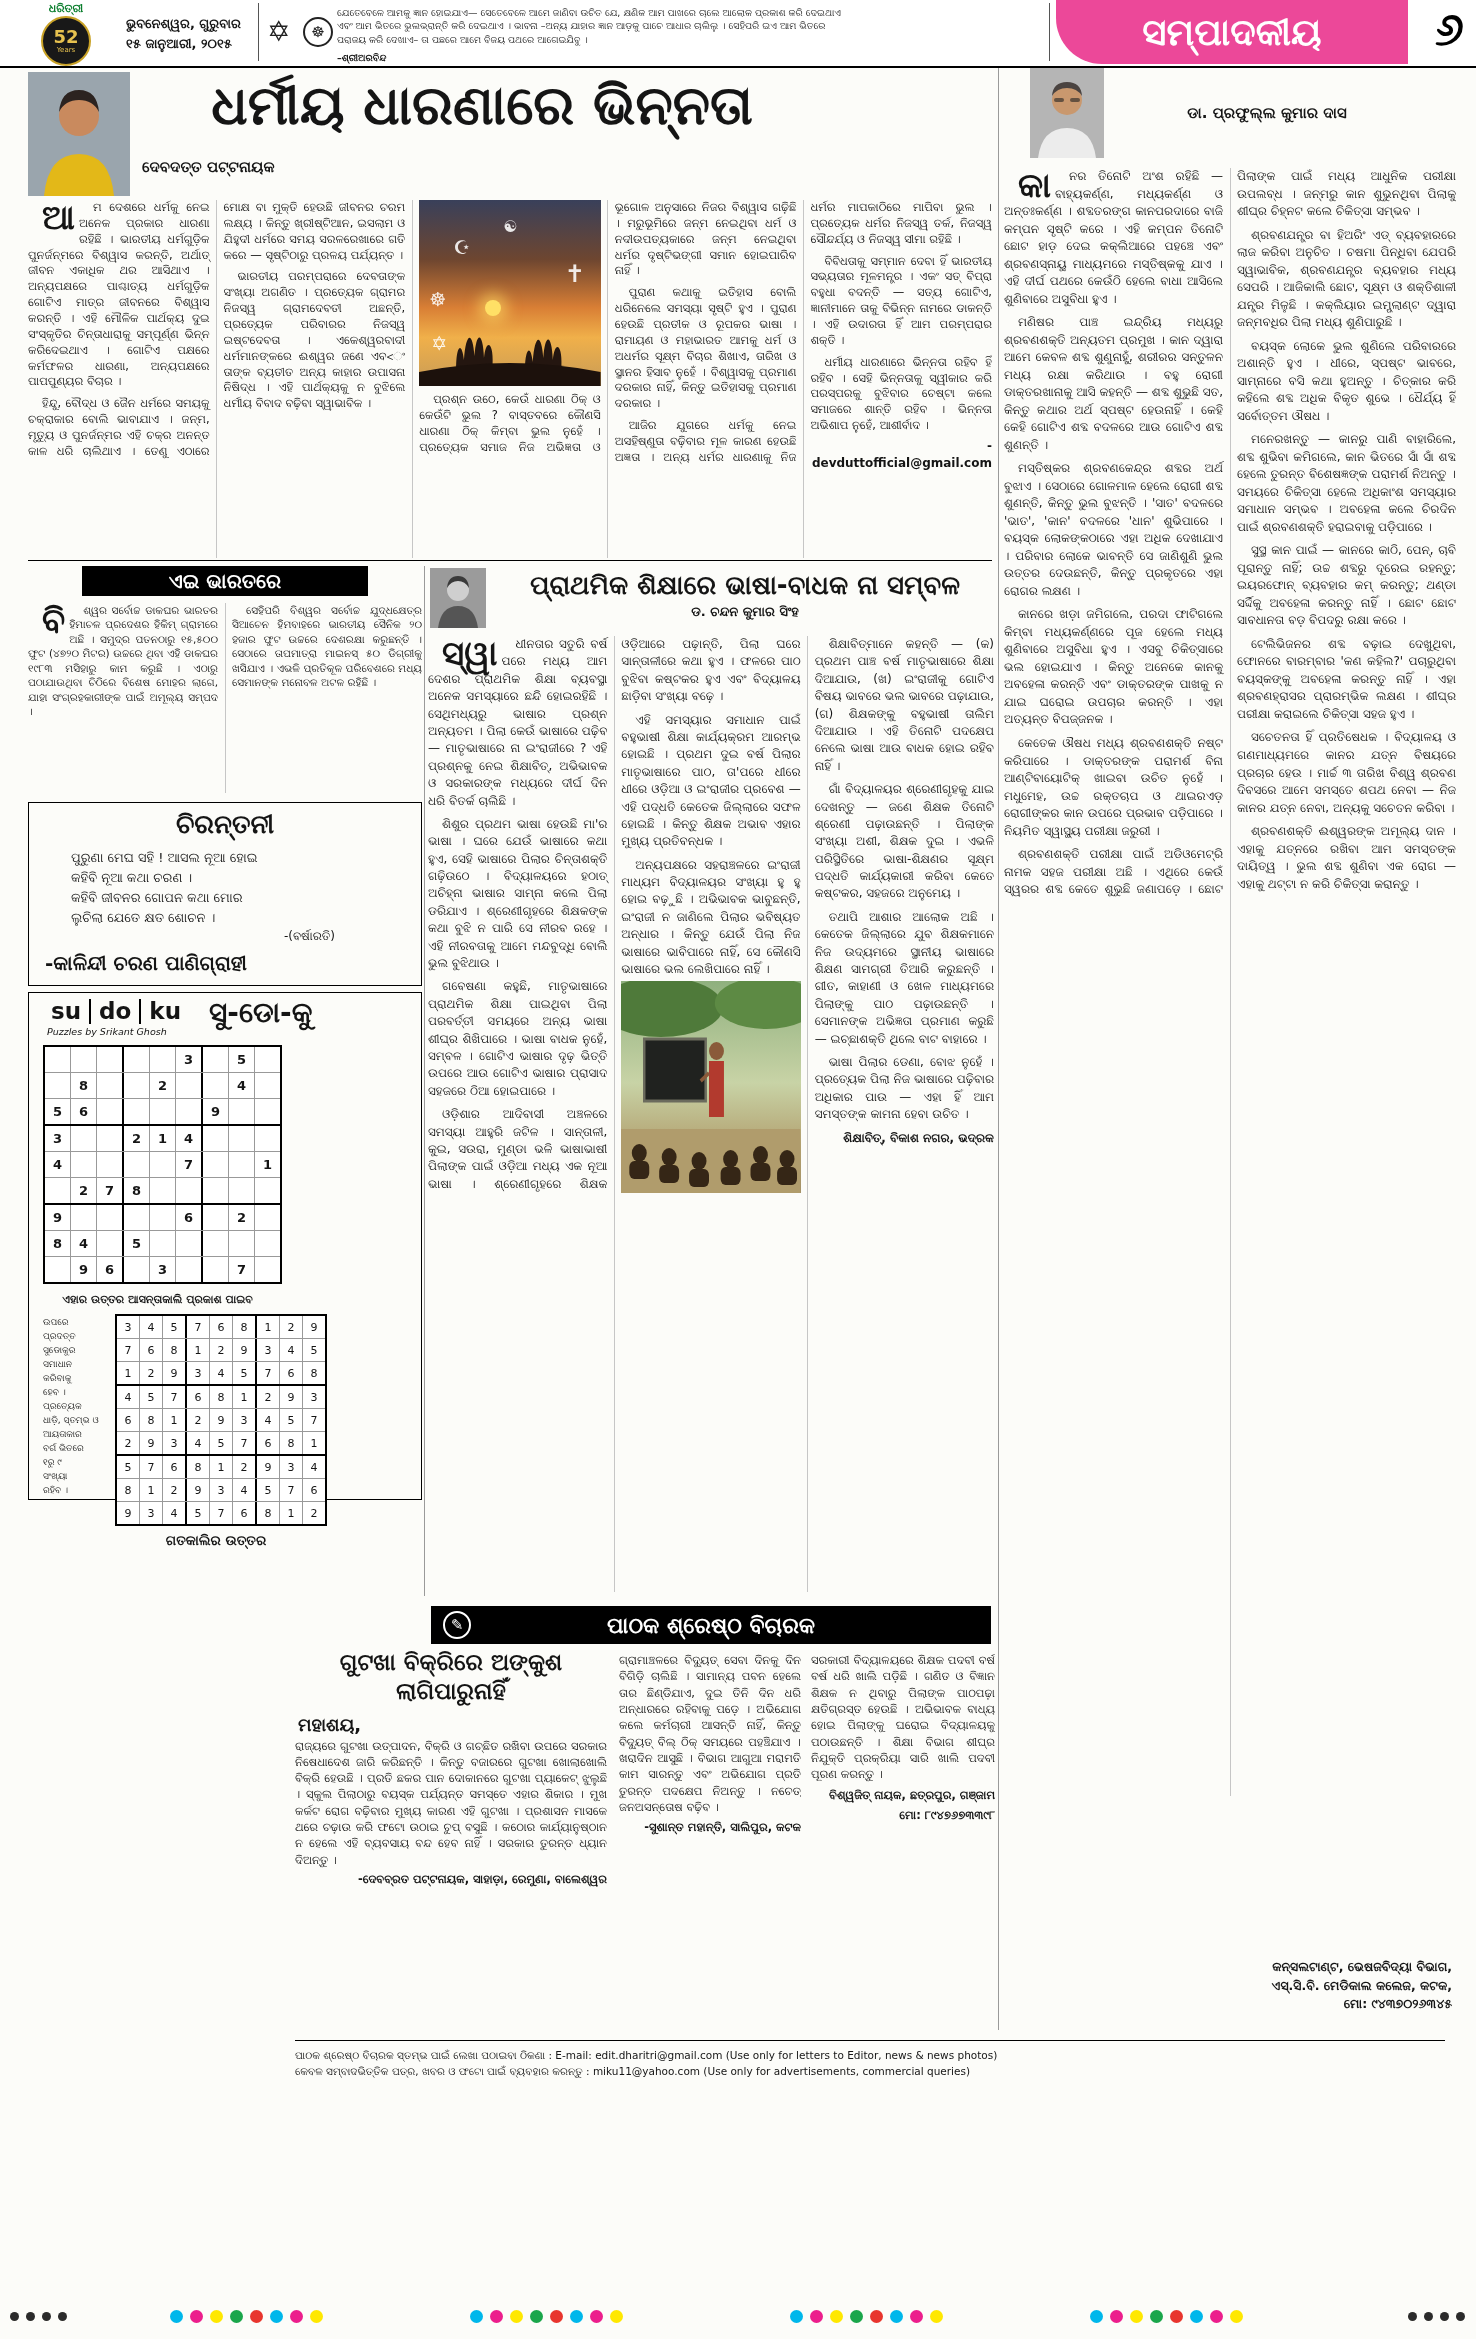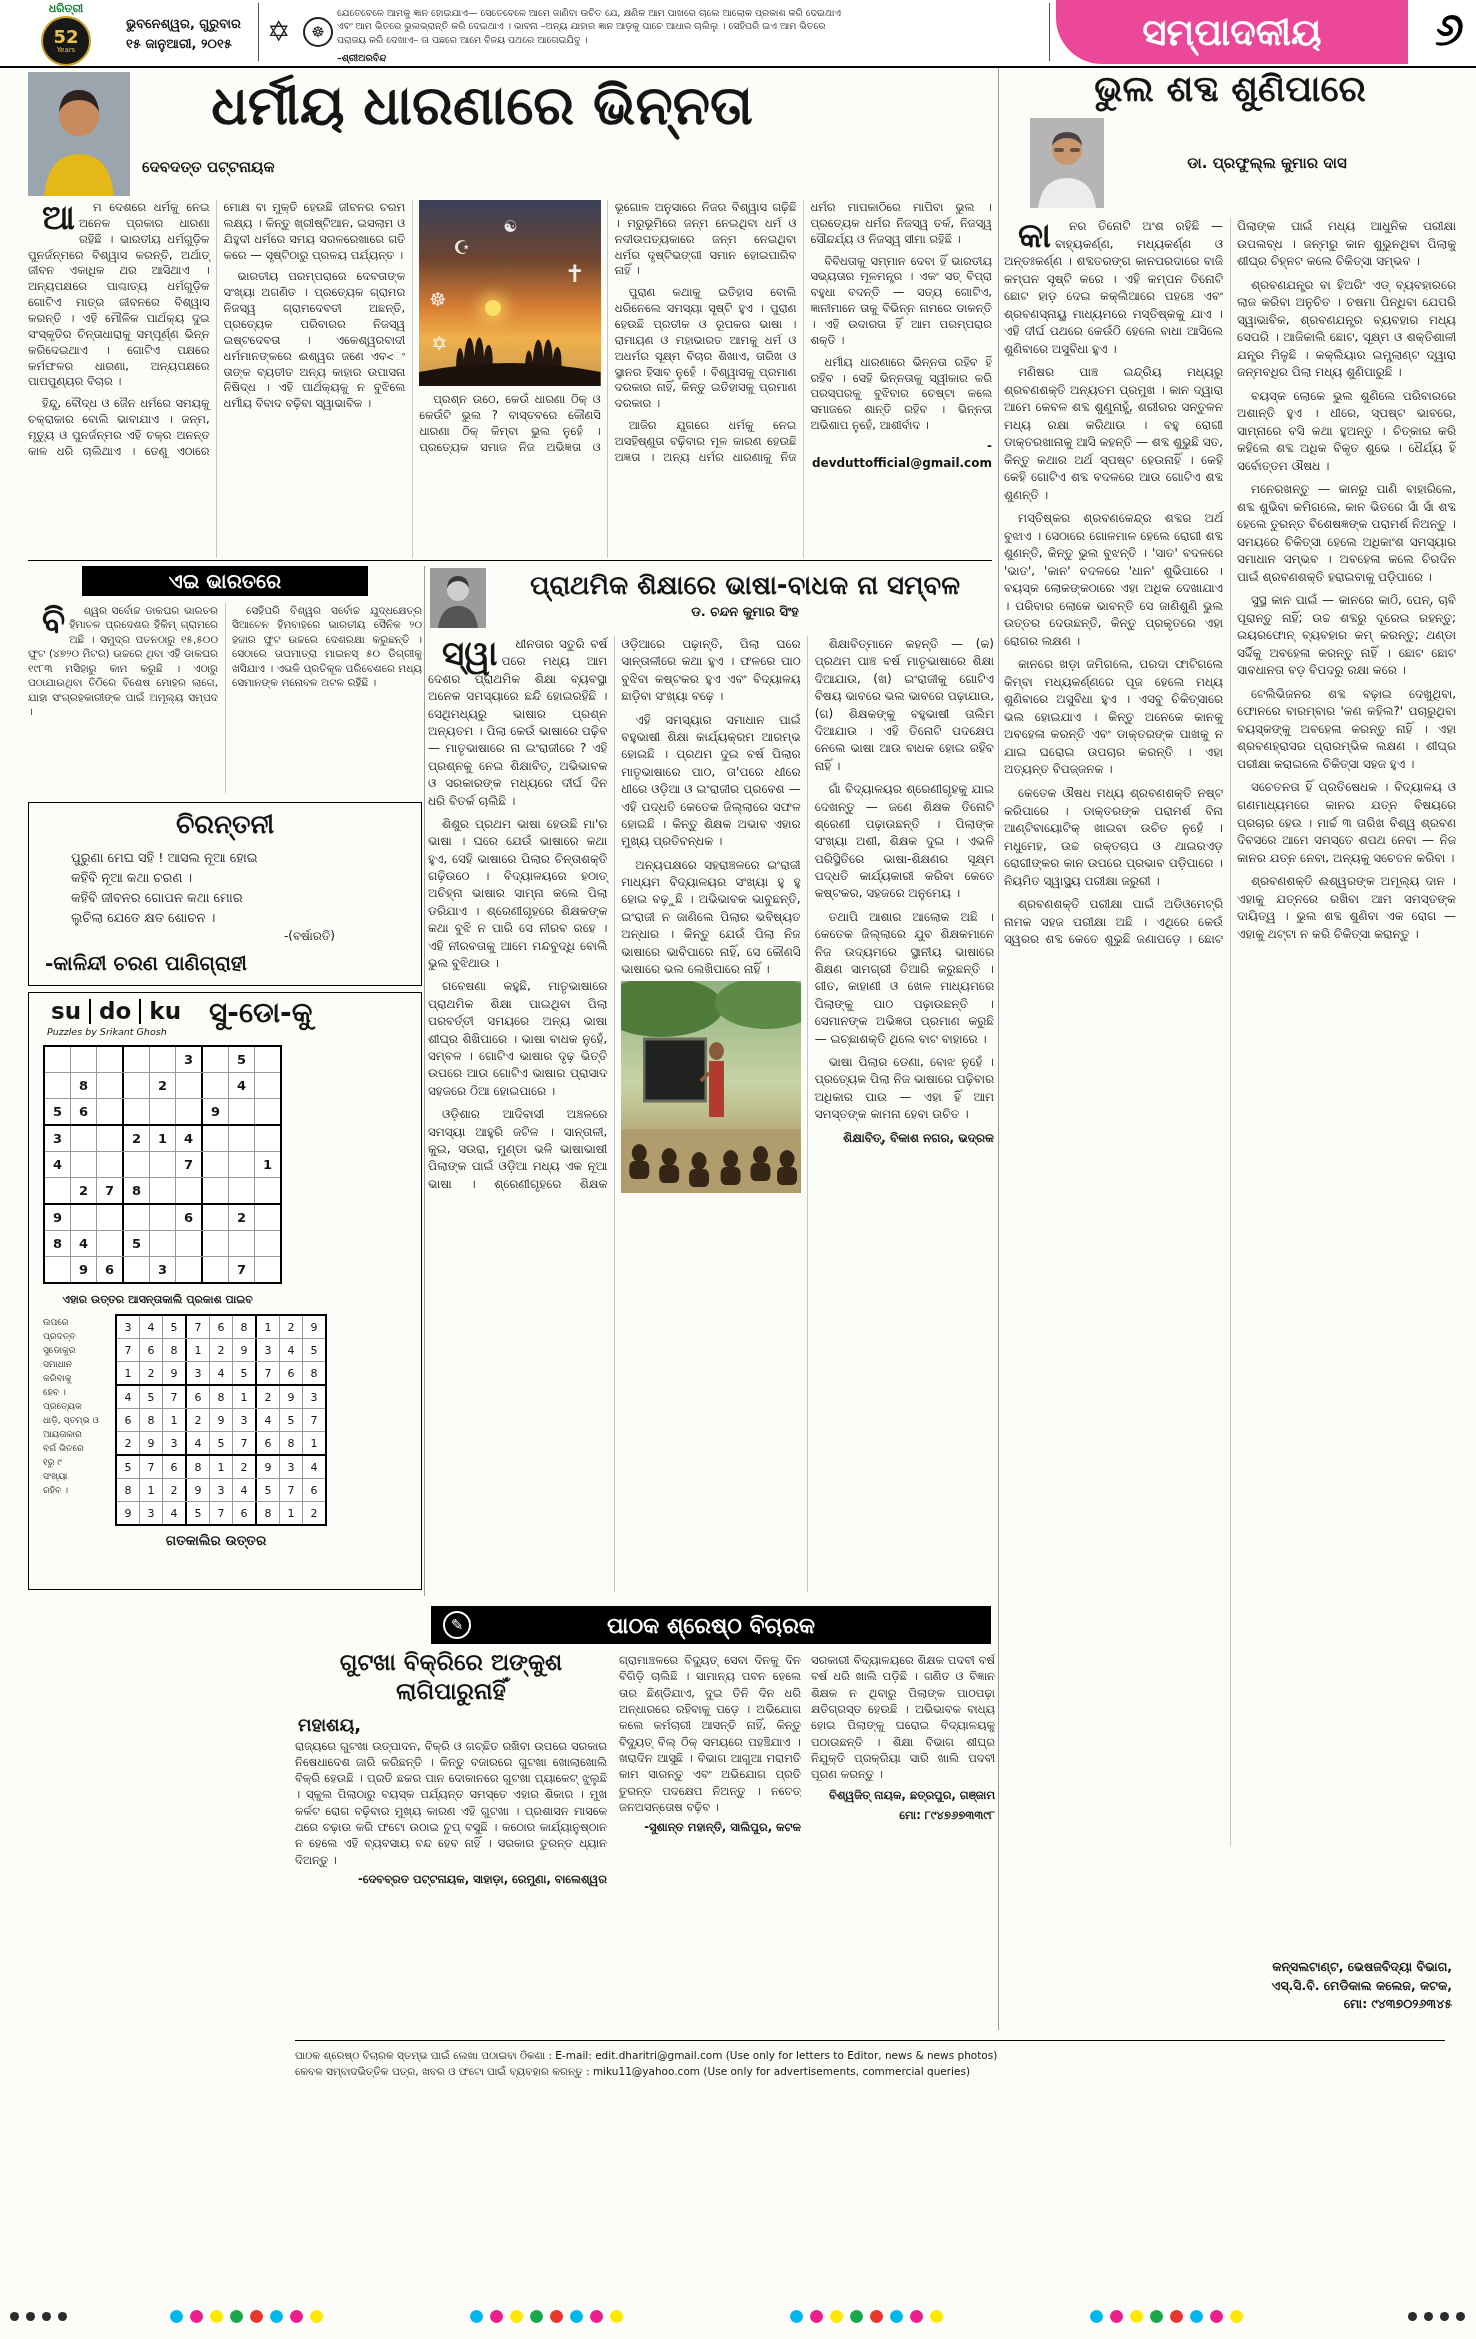--- a/index.html
+++ b/index.html
@@ -59,21 +59,21 @@
   .ei{position:absolute;left:28px;top:566px;width:394px;height:232px;}
   .ei-banner{width:286px;margin:0 auto 7px;background:#000;color:#fff;text-align:center;font-size:20px;font-weight:bold;padding:3px 0;}
   .ei-body{height:190px;font-size:10.5px;line-height:1.38;column-count:2;overflow:hidden;}
   
   .chir{position:absolute;left:28px;top:802px;width:394px;height:184px;border:1.5px solid #000;box-sizing:border-box;padding:6px 16px;}
   .chir-title{text-align:center;font-size:26px;font-weight:bold;margin-bottom:8px;}
   .chir-poem div{font-size:13px;line-height:1.55;margin-left:26px;}
   .chir-attr{text-align:right;margin-right:70px;font-size:12px;}
   .chir-author{font-size:20px;font-weight:bold;margin-top:8px;}
   
-  .sud{position:absolute;left:28px;top:992px;width:394px;height:598px;border:1.5px solid #000;box-sizing:border-box;padding:6px 0 0 14px;}
+  .sud{position:absolute;left:28px;top:992px;width:394px;height:508px;border:1.5px solid #000;box-sizing:border-box;padding:6px 0 0 14px;}
   .sud-header{display:flex;align-items:flex-start;gap:20px;}
   .sud-logo{display:flex;}
   .sud-logo span{padding:0 8px;border-right:2px solid #000;font-size:23px;font-weight:bold;line-height:1.1;}
   .sud-logo span:last-child{border-right:none;}
   .sud-credit{font-size:9.5px;font-style:italic;margin:2px 0 0 4px;}
   .sud-title{font-size:28px;font-weight:bold;line-height:1;}
   .sgrid{border:2px solid #000;display:inline-block;background:#fff;}
   .grid-row{display:flex;border-bottom:1px solid #999;}
   .grid-row:nth-child(3n){border-bottom:2px solid #000;}
   .grid-row:last-child{border-bottom:none;}
@@ -505,21 +505,20 @@
       <div class="let-sig">-ସୁଶାନ୍ତ ମହାନ୍ତି, ସାଲିପୁର, କଟକ</div>
     </div>
     <div class="let-col let-col3">
       <div class="let-body">ସରକାରୀ ବିଦ୍ୟାଳୟରେ ଶିକ୍ଷକ ପଦବୀ ବର୍ଷ ବର୍ଷ ଧରି ଖାଲି ପଡ଼ିଛି । ଗଣିତ ଓ ବିଜ୍ଞାନ ଶିକ୍ଷକ ନ ଥିବାରୁ ପିଲାଙ୍କ ପାଠପଢ଼ା କ୍ଷତିଗ୍ରସ୍ତ ହେଉଛି । ଅଭିଭାବକ ବାଧ୍ୟ ହୋଇ ପିଲାଙ୍କୁ ଘରୋଇ ବିଦ୍ୟାଳୟକୁ ପଠାଉଛନ୍ତି । ଶିକ୍ଷା ବିଭାଗ ଶୀଘ୍ର ନିଯୁକ୍ତି ପ୍ରକ୍ରିୟା ସାରି ଖାଲି ପଦବୀ ପୂରଣ କରନ୍ତୁ ।</div>
       <div class="let-sig">ବିଶ୍ୱଜିତ୍ ନାୟକ, ଛତ୍ରପୁର, ଗଞ୍ଜାମ</div>
       <div class="let-sig">ମୋ: ୮୯୪୭୬୭୩୩୯୮</div>
     </div>
   </section>
 
   <aside class="right-art">
-    <h2 class="right-headline" style="margin:0 0 8px;">ଭୁଲ ଶବ୍ଦ ଶୁଣିପାରେ</h2>
     <div class="right-author-row">
       <div class="right-photo">
         <svg class="photo-svg" viewBox="0 0 74 90">
           <rect width="74" height="90" fill="#b5b5b5"></rect>
           <circle cx="37" cy="32" r="15" fill="#c9986e"></circle>
           <path d="M22 28 q1 -14 15 -14 q14 0 15 14 q-5 -8 -15 -8 q-10 0 -15 8z" fill="#4a4340"></path>
           <rect x="24" y="30" width="10" height="4" rx="2" fill="#222" opacity=".6"></rect>
           <rect x="40" y="30" width="10" height="4" rx="2" fill="#222" opacity=".6"></rect>
           <path d="M8 90 q4 -30 29 -30 q25 0 29 30z" fill="#ececec"></path>
         </svg>

